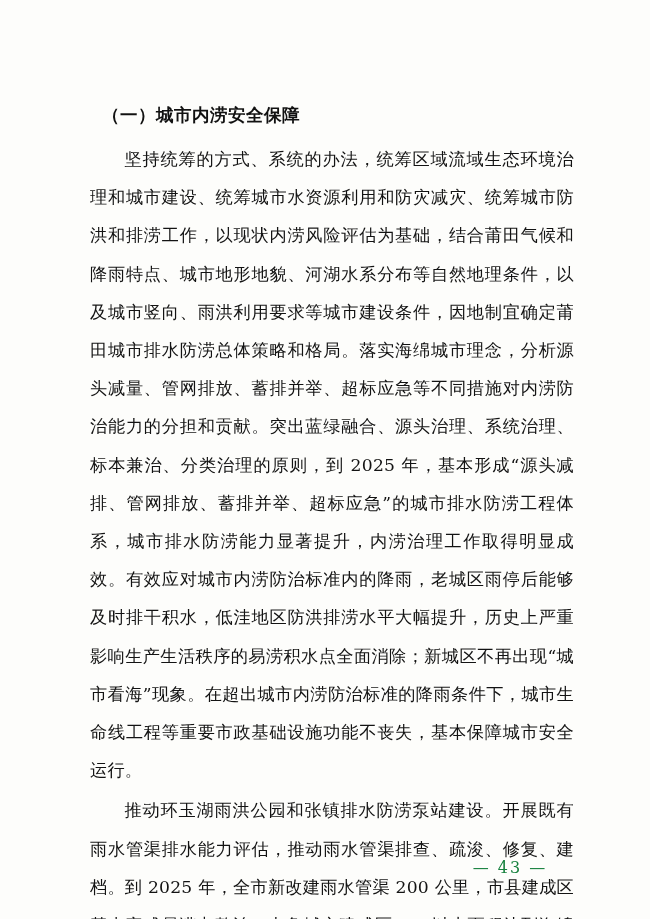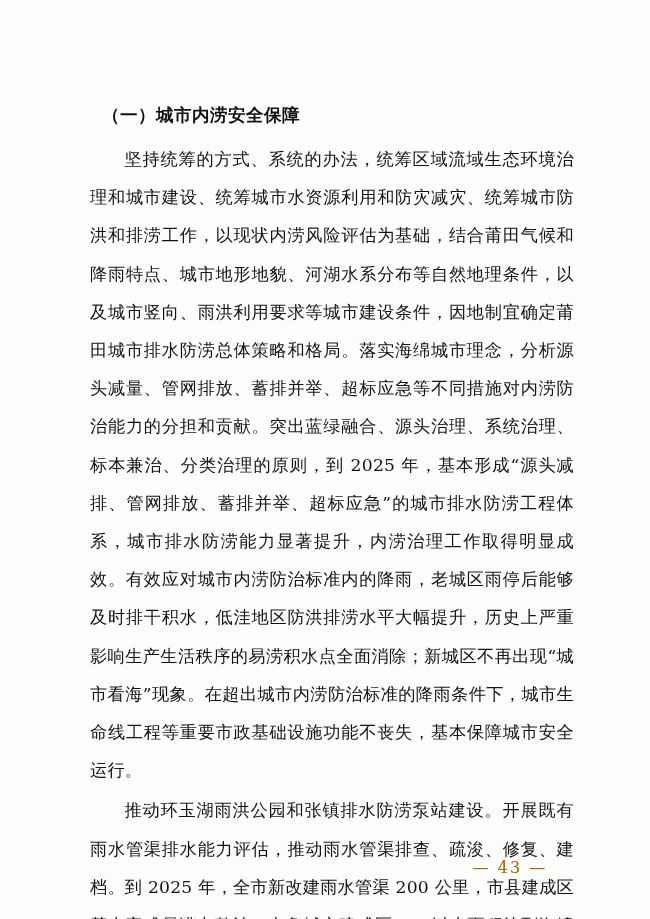--- a/index.html
+++ b/index.html
@@ -51,21 +51,21 @@
     margin-top: 2px;
   }
   .page-number {
     position: absolute;
     left: 0;
     right: 0;
     bottom: 42px;
     text-align: center;
     font-family: "DejaVu Serif", serif;
     font-size: 16px;
-    color: #a16207;
+    color: #15803d;
     letter-spacing: 2px;
     padding-left: 370px;
   }
 </style>
 </head>
 <body>
 
 <div class="page">
   <div class="content">
     <h2 class="heading">（一）城市内涝安全保障</h2>

